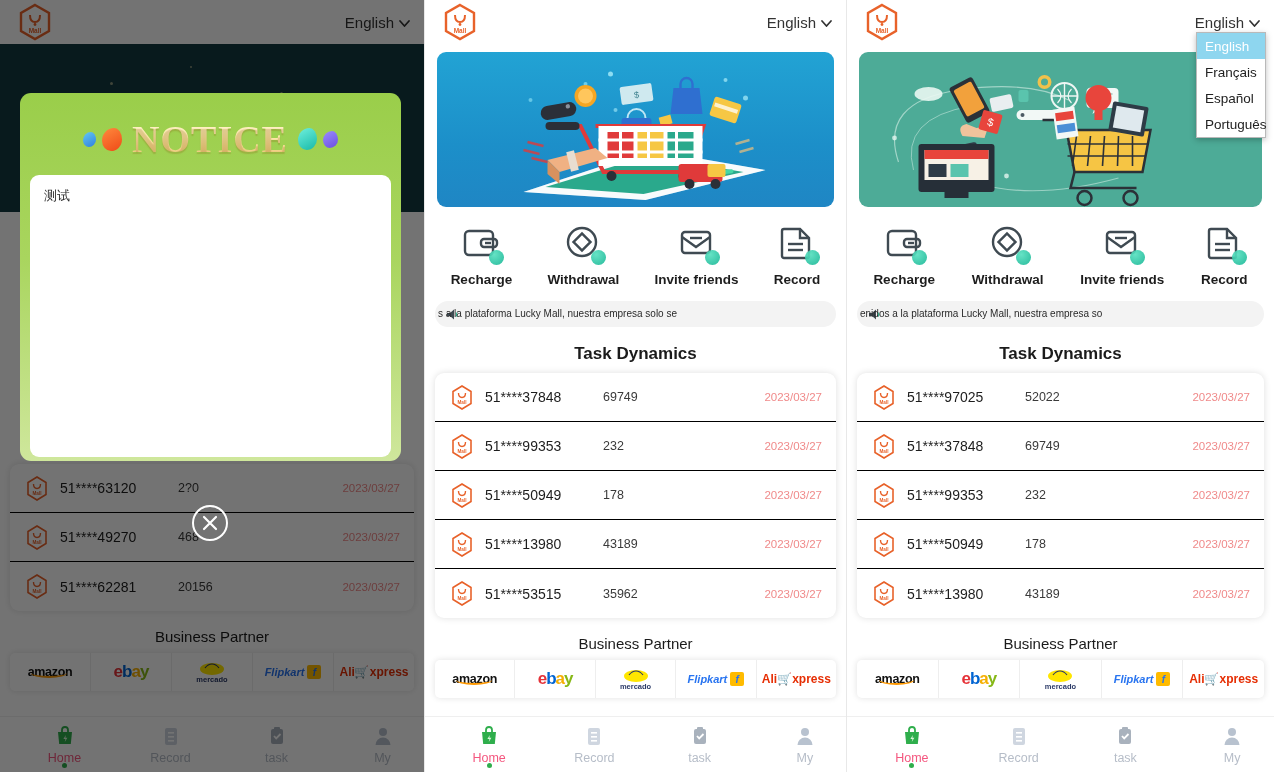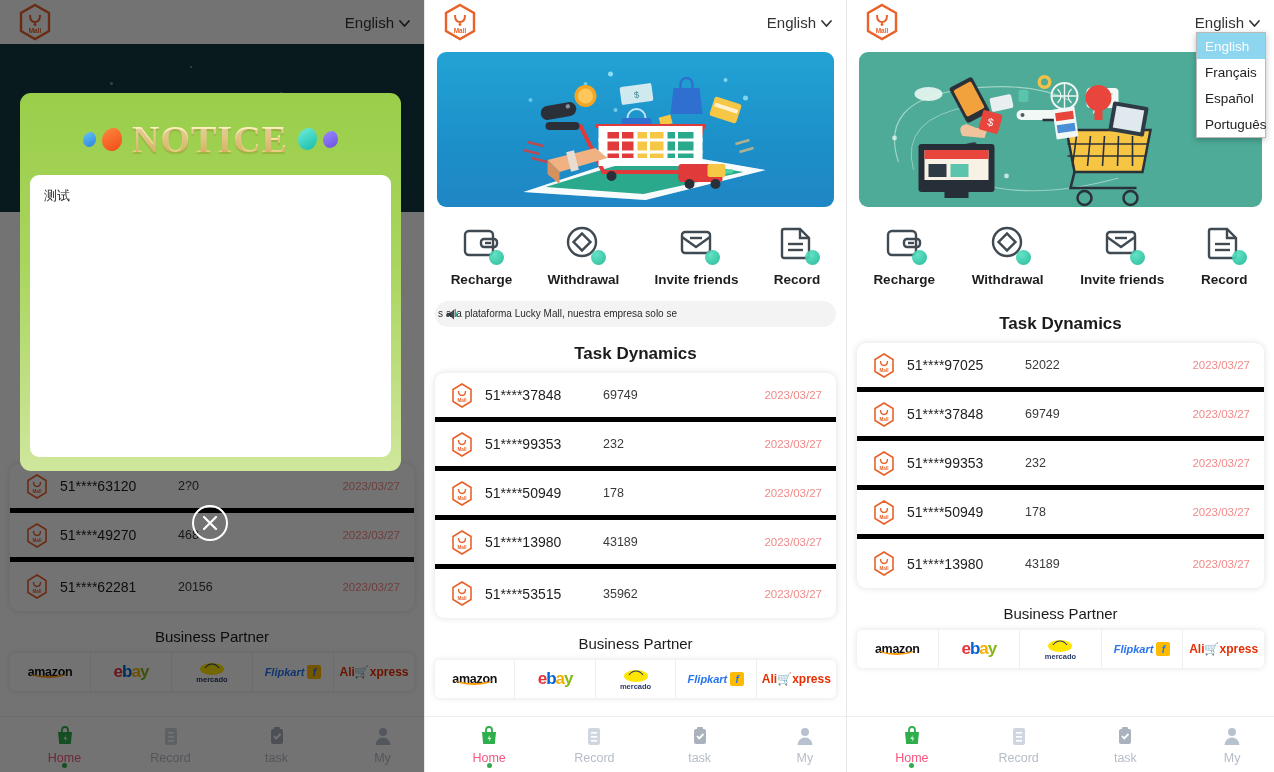--- a/index.html
+++ b/index.html
@@ -86,21 +86,21 @@
     color: #1b1b1b; margin: 17px 0 9px;
   }
 
   
   .dyn-card {
     margin: 0 10px; background: #fff; border-radius: 9px;
     box-shadow: 0 0 7px rgba(0,0,0,.13); overflow: hidden;
   }
   .dyn-row {
     display: flex; align-items: center; height: 49px;
-    padding: 0 14px 0 16px; border-bottom: 5px solid #000000;
+    padding: 0 14px 0 16px; border-bottom: 1px solid #000000;
   }
   .dyn-row:last-child { border-bottom: none; justify-content: flex-end; }
   .dyn-row .av { width: 22px; height: 25px; flex: 0 0 auto; margin-right: 12px; }
   .dyn-row .uid { font-size: 14px; color: #1d1d1d; width: 118px; flex: 0 0 auto; }
   .dyn-row .amt { font-size: 12.5px; color: #3a3a3a; flex: 1 1 auto; }
   .dyn-row .dt { font-size: 11.5px; color: #f08a8a; flex: 0 0 auto; }
 
   
   .bp-title {
     text-align: center; font-size: 15px; font-weight: normal;
@@ -158,21 +158,21 @@
   
   .scrim {
     position: absolute; inset: 0; background: rgba(0,0,0,.55); z-index: 20;
   }
   .notice-wrap {
     position: absolute; left: 20px; right: 23px; top: 93px; z-index: 21;
   }
   .notice-card {
     border-radius: 11px; overflow: hidden;
     background: linear-gradient(180deg,#9ace4a 0%, #a9d55e 45%, #cfe79c 100%);
-    padding: 10px 10px 14px;
+    padding: 10px 10px 4px;
   }
   .notice-head {
     height: 72px; display: flex; align-items: center;
     justify-content: center; gap: 6px; position: relative;
   }
   .notice-head .word {
     font-family: "Liberation Serif", serif;
     font-size: 38px; font-weight: bold; letter-spacing: 1px;
     background: linear-gradient(180deg,#fff6d8 0%, #fde9ab 45%, #e6bf6a 100%);
     -webkit-background-clip: text; background-clip: text; color: transparent;
@@ -751,20 +751,29 @@
               <path d="M23 6v9h9" fill="none" stroke="#3f4a52" stroke-width="2.4"></path>
               <line x1="11" y1="21" x2="26" y2="21" stroke="#3f4a52" stroke-width="2.4"></line>
               <line x1="11" y1="27" x2="26" y2="27" stroke="#3f4a52" stroke-width="2.4"></line>
             </svg>
           <span class="dot"></span>
         </span>
         <span class="lbl">Record</span>
       </div>
     </div>
 
+    <div class="marquee">
+      <span class="spk">
+        <svg viewBox="0 0 15 15">
+            <path d="M2 6h3l4-3.5v10L5 9H2z" fill="#3f4a52"></path>
+            <path d="M11 5.5a3.5 3.5 0 0 1 0 4" stroke="#35c49e" stroke-width="1.3" fill="none"></path>
+          </svg>
+      </span>
+      <span class="txt shift">enidos a la plataforma Lucky Mall, nuestra empresa so</span>
+    </div>
 
     <div class="sec-title">Task Dynamics</div>
     <div class="dyn-card">
       <div class="dyn-row">
         <div class="av"><svg viewBox="0 0 22 25">
               <polygon points="11,1 20,6.5 20,18.5 11,24 2,18.5 2,6.5" fill="none" stroke="#e8622a" stroke-width="1.6"></polygon>
               <path d="M7.5 8 q0 4.5 3.5 4.5 q3.5 0 3.5-4.5" fill="none" stroke="#e8622a" stroke-width="1.4"></path>
               <text x="11" y="19" font-size="4.6" fill="#e8622a" text-anchor="middle" font-weight="bold">Mall</text>
             </svg></div>
         <div class="uid">51****97025</div>

